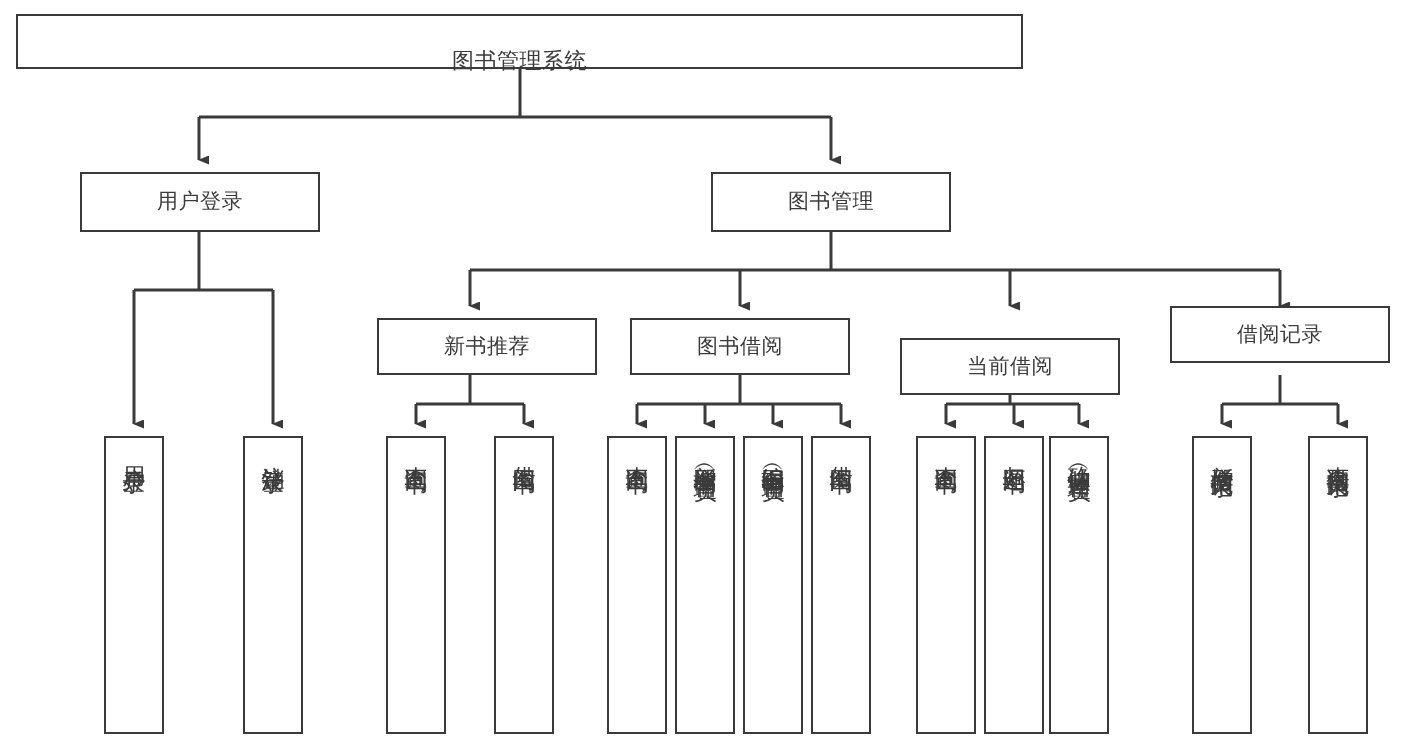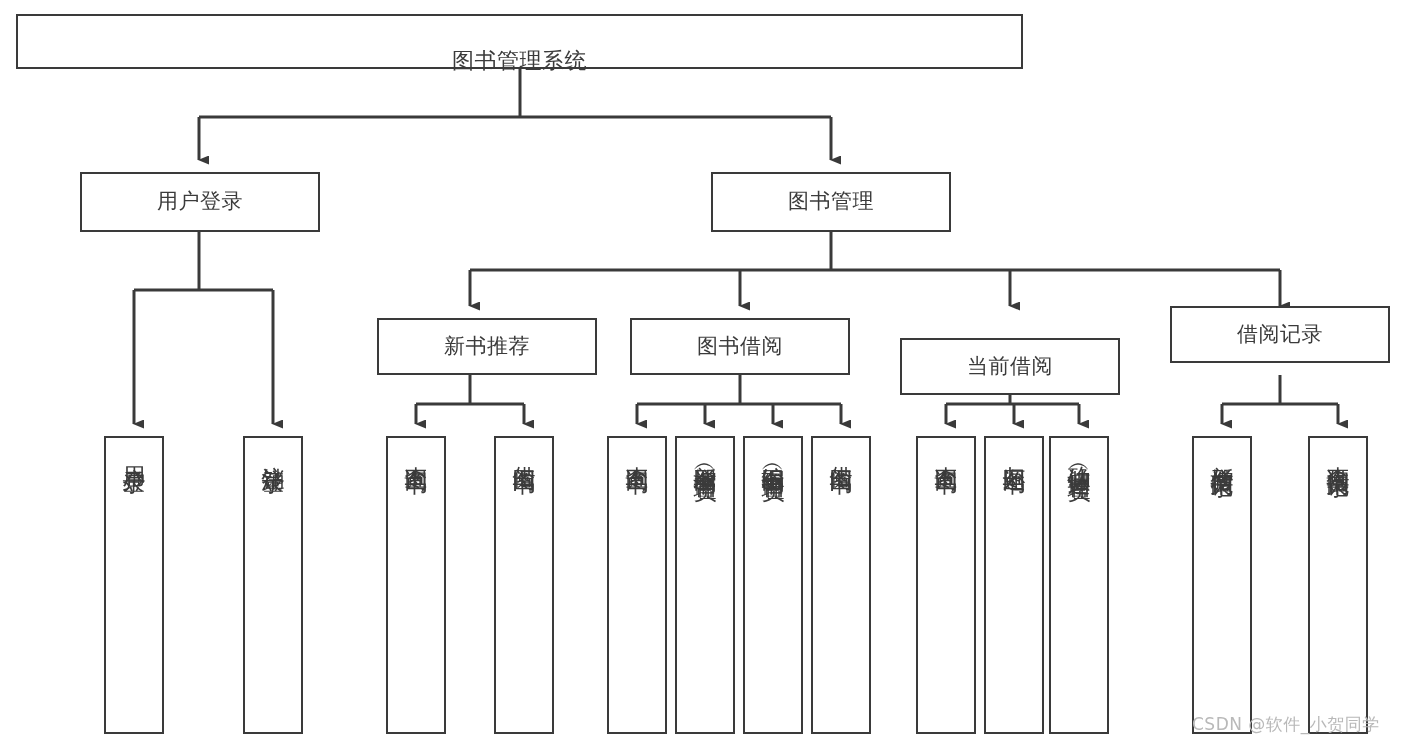--- a/index.html
+++ b/index.html
@@ -190,15 +190,14 @@
     <span class="node-label">确认归还（管理员）</span>
   </div>
 
   <div class="node vert" style="left:1192px; top:436px; width:60px; height:298px;">
     <span class="node-label">新增借阅记录</span>
   </div>
   <div class="node vert" style="left:1308px; top:436px; width:60px; height:298px;">
     <span class="node-label">查询借阅记录</span>
   </div>
 
-  <div class="watermark" style="left:1192px; top:713px;">CSDN @软件_小贺同学</div>
 
 </div>
 
 </body></html>

